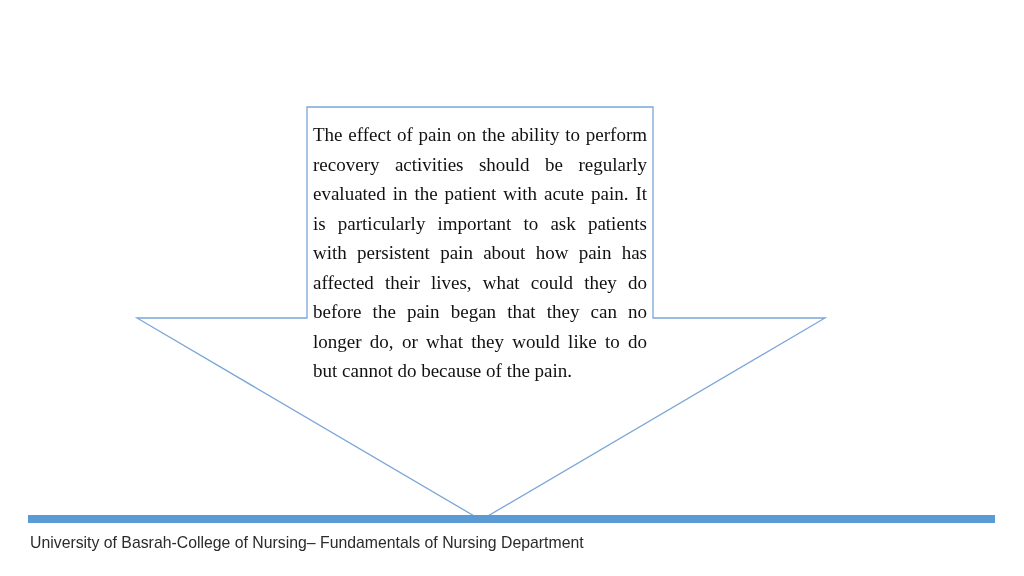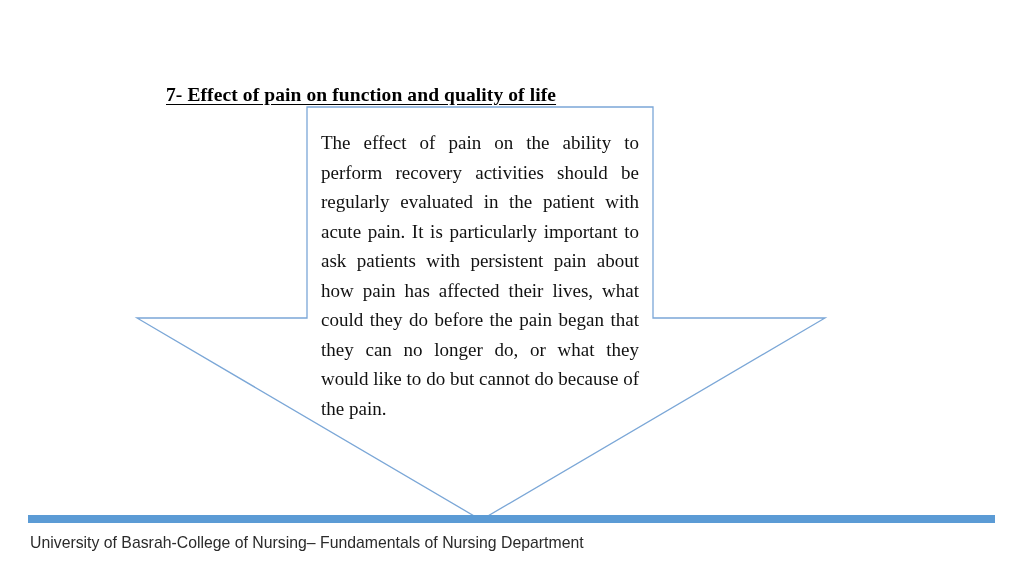--- a/index.html
+++ b/index.html
@@ -51,21 +51,21 @@
     top: 120px;
     width: 334px;
     text-align: justify;
     text-justify: inter-word;
     font-family: "Liberation Serif", "DejaVu Serif", serif;
     font-size: 19px;
     line-height: 29.5px;
     color: #111111;
   }
   #arrow-text p {
-    margin: 8px;
+    margin: 0;
   }
 
   
   #footer-bar {
     position: absolute;
     left: 28px;
     top: 515px;
     width: 967px;
     height: 8px;
     background: #5B9BD5;
@@ -80,21 +80,20 @@
     white-space: nowrap;
     transform: scaleX(0.93);
     transform-origin: left top;
   }
 </style>
 </head>
 <body>
 
 <div id="slide">
 
-  <div id="heading">7- Effect of pain on function and quality of life</div>
 
   <svg id="arrow-shape" viewBox="0 0 1024 576">
     <polygon points="307,107 653,107 653,318 825,318 481,520 137,318 307,318" fill="none" stroke="#7BA7D7" stroke-width="1.3" stroke-linejoin="miter"></polygon>
   </svg>
 
   <div id="arrow-text">
     <p>The effect of pain on the ability to perform recovery activities should be regularly evaluated in the patient with acute pain. It is particularly important to ask patients with persistent pain about how pain has affected their lives, what could they do before the pain began that they can no longer do, or what they would like to do but cannot do because of the pain.</p>
   </div>
 
   <div id="footer-bar"></div>

